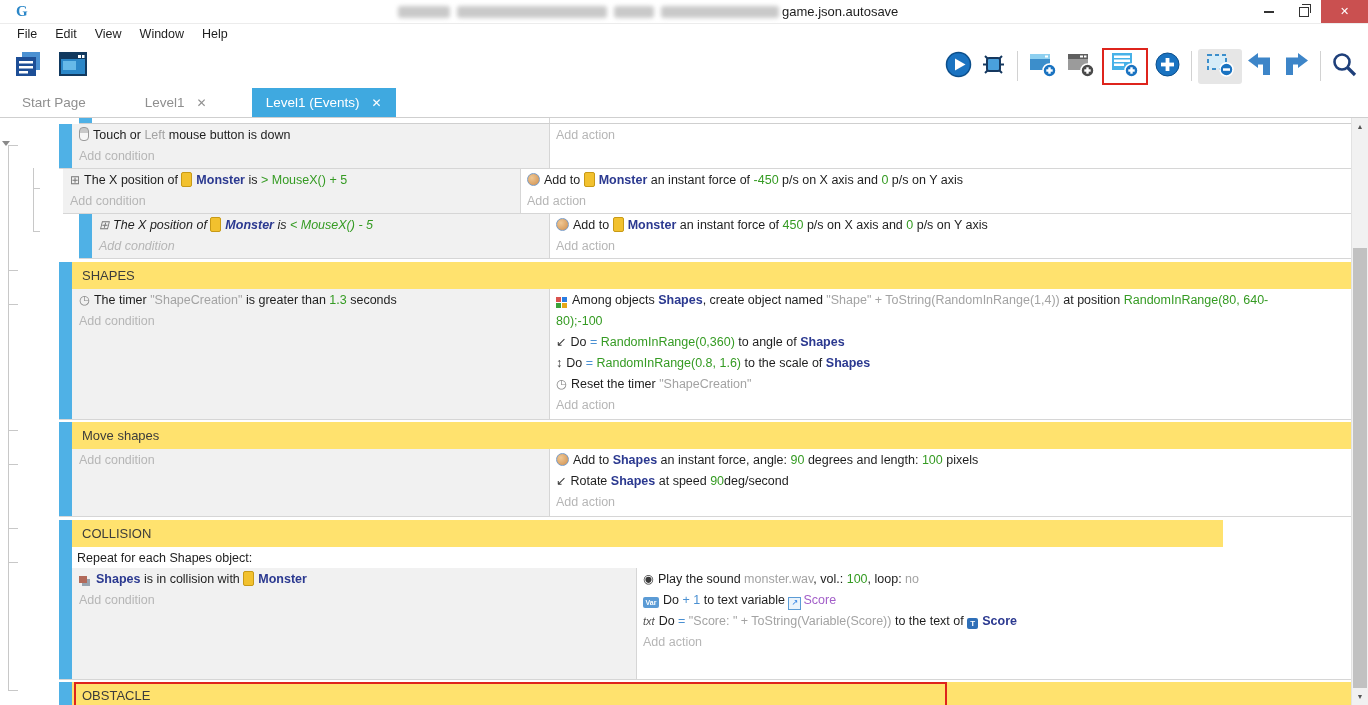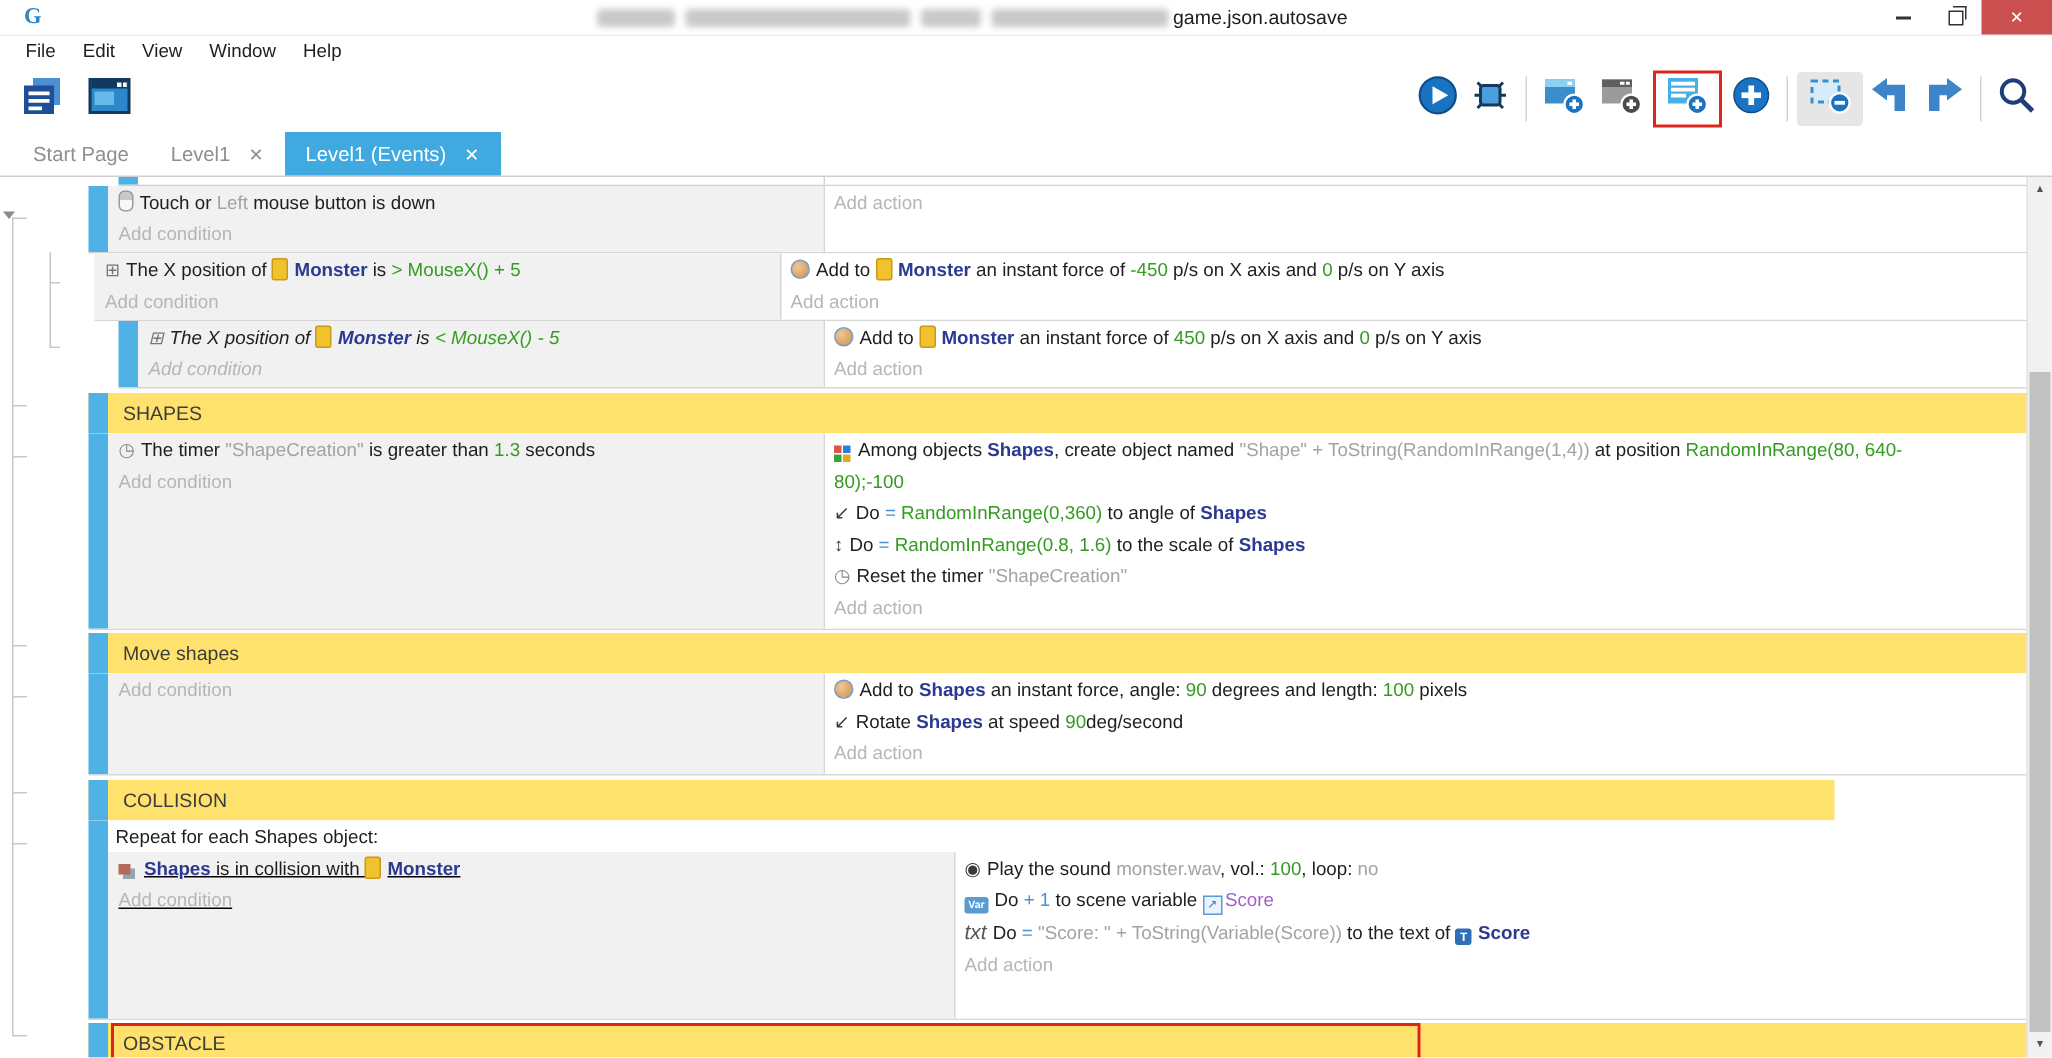--- a/index.html
+++ b/index.html
@@ -28,21 +28,21 @@
   .toolbar{position:absolute;top:44px;left:0;right:0;height:44px;display:flex;align-items:center;}
   .tb-left{display:flex;align-items:center;padding-left:10px;gap:8px;}
   .tb-right{position:absolute;right:6px;top:0;height:44px;display:flex;align-items:center;}
   .tb-btn{display:inline-flex;align-items:center;justify-content:center;margin:0 4px;}
   .tb-sep{width:1px;height:30px;background:#d2d2d2;margin:0 6px;}
   .tb-hl{border:2px solid #de241c;padding:1px 2px;display:inline-flex;align-items:center;margin:0 2px;}
   .tb-bg{background:#e6e6e6;border-radius:3px;padding:2px 3px;display:inline-flex;}
 
   
   .tabbar{position:absolute;top:88px;left:0;right:0;height:29px;border-bottom:1px solid #cfcfcf;
-          display:flex;align-items:stretch;padding-left:8px;background:#fff;}
+          display:flex;align-items:stretch;padding-left:8px;background:#fff;gap:31px;}
   .tab{display:flex;align-items:center;padding:0 14px;font-size:13.5px;color:#8f8f8f;}
   .tab .tab-close{margin-left:12px;font-size:12px;color:#8f8f8f;}
   .tab.active{background:#3fa9e0;color:#fff;}
   .tab.active .tab-close{color:#fff;}
 
   
   .sheet{position:absolute;top:118px;left:0;right:16px;bottom:0;background:#fff;overflow:hidden;padding-left:39px;}
   .block{position:relative;box-sizing:border-box;}
   .event{display:flex;border-bottom:1px solid #d6d6d6;background:#fff;}
   .partial{display:flex;border-bottom:1px solid #cfcfcf;}
@@ -72,21 +72,21 @@
   .ic-create{width:5px;height:5px;background:#d9534f;margin-right:11px;vertical-align:2px;
              box-shadow:6px 0 0 #2a7de1,0 6px 0 #3aa33a,6px 6px 0 #e6a817;}
   .ic-coll{width:8px;height:7px;background:#b26a5a;margin-right:9px;vertical-align:0;box-shadow:3px 3px 0 #98a4b0;}
   .ic-var{width:16px;height:11px;background:#5b9bd5;border-radius:2px;color:#fff;font-size:7px;line-height:11px;
           text-align:center;font-weight:bold;vertical-align:-1px;}
   .ic-scenevar{width:11px;height:11px;background:#eaf3fb;border:1px solid #5b9bd5;color:#2a7de1;font-size:8px;
                line-height:10px;text-align:center;vertical-align:-1px;margin-right:2px;}
   .ic-textobj{width:11px;height:11px;background:#2f6fb8;border-radius:2px;color:#fff;font-size:8px;font-weight:bold;
               line-height:11px;text-align:center;vertical-align:-1px;}
   .g-gray{color:#8a8a8a}.g-dark{color:#3a3a3a}.g-red{color:#c0392b;font-weight:bold}.g-pos{color:#777}
-  .g-txt{color:#555;font-style:italic;font-size:14px;}
+  .g-txt{color:#555;font-style:italic;font-size:11px;}
 
   
   .dec{position:absolute;background:#c8c8c8;}
   .tri{position:absolute;width:0;height:0;border-left:4px solid transparent;border-right:4px solid transparent;
        border-top:5px solid #8a8a8a;}
 
   
   .vscroll{position:absolute;top:118px;right:0;bottom:0;width:16px;background:#f1f1f1;border-left:1px solid #e2e2e2;}
   .varrow{position:absolute;left:0;width:16px;height:13px;color:#555;font-size:7px;text-align:center;line-height:13px;}
   .vthumb{position:absolute;left:1px;width:14px;background:#c1c1c1;}
@@ -348,27 +348,27 @@
       </div>
       <div class="block group" style="margin-left: 20px; width: 1164px; margin-top: 3px;">
         <div class="handle"></div>
         <div class="group-label">COLLISION</div>
       </div>
       <div class="block event" style="margin-left: 20px; width: 1332px; min-height: 133px;">
         <div class="handle"></div>
         <div style="flex: 1 1 0%; min-width: 0px;">
           <div class="fe-header">Repeat for each Shapes object:</div>
           <div class="cols" style="min-height: 111px;">
-            <div class="cond" style="width: 564px; text-decoration: underline;">
+            <div class="cond" style="width: 564px;">
               <div class="line"><span class="ic ic-coll"></span><span class="c-obj">Shapes</span><span class="c-k"> is in collision with </span><span class="ic ic-monster"></span><span class="c-obj">Monster</span></div>
               <div class="line"><span class="c-ph">Add condition</span></div>
             </div>
             <div class="act">
               <div class="line"><span class="icg g-dark">◉</span><span class="c-k">Play the sound </span><span class="c-p">monster.wav</span><span class="c-k">, vol.: </span><span class="c-g">100</span><span class="c-k">, loop: </span><span class="c-p">no</span></div>
-              <div class="line"><span class="ic ic-var">Var</span><span class="c-k">Do </span><span class="c-b">+ 1</span><span class="c-k"> to scene variable </span><span class="ic ic-scenevar">↗</span><span class="c-var">Score</span></div>
+              <div class="line"><span class="ic ic-var">Var</span><span class="c-k">Do </span><span class="c-b">+ 1</span><span class="c-k"> to text variable </span><span class="ic ic-scenevar">↗</span><span class="c-var">Score</span></div>
               <div class="line"><span class="icg g-txt">txt</span><span class="c-k">Do </span><span class="c-b">= </span><span class="c-q">"Score: " + ToString(Variable(Score))</span><span class="c-k"> to the text of </span><span class="ic ic-textobj">T</span><span class="c-obj">Score</span></div>
               <div class="line"><span class="c-ph">Add action</span></div>
             </div>
           </div>
         </div>
       </div>
       <div class="block group" style="margin-left: 20px; width: 1332px; margin-top: 2px;">
         <div class="handle"></div>
         <div class="group-label">OBSTACLE</div>
         <div class="redbox" style="left: 15px; width: 873px;"></div>

